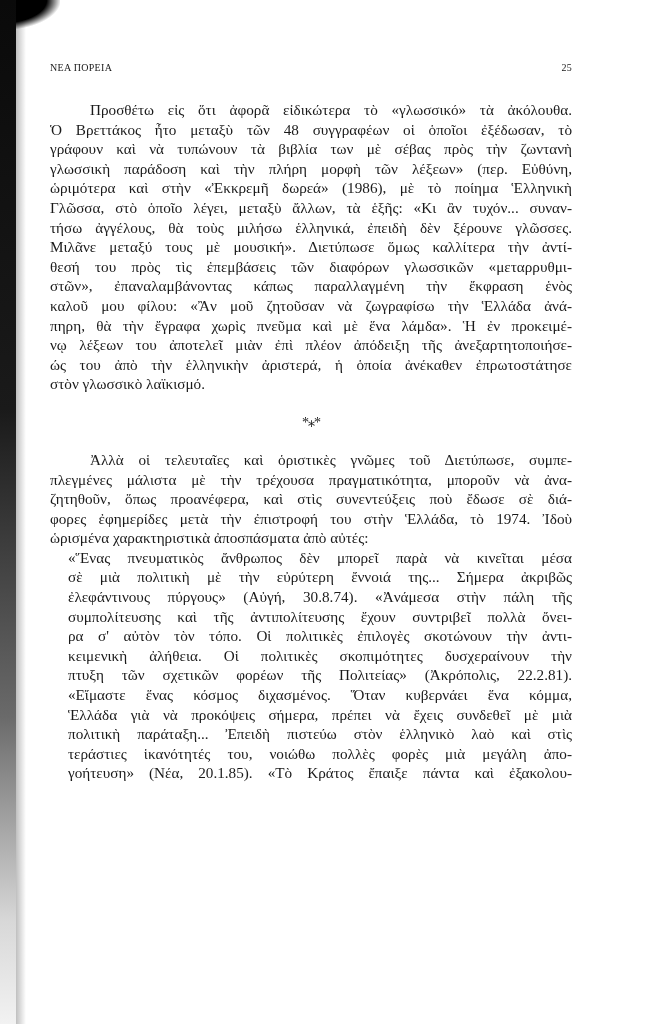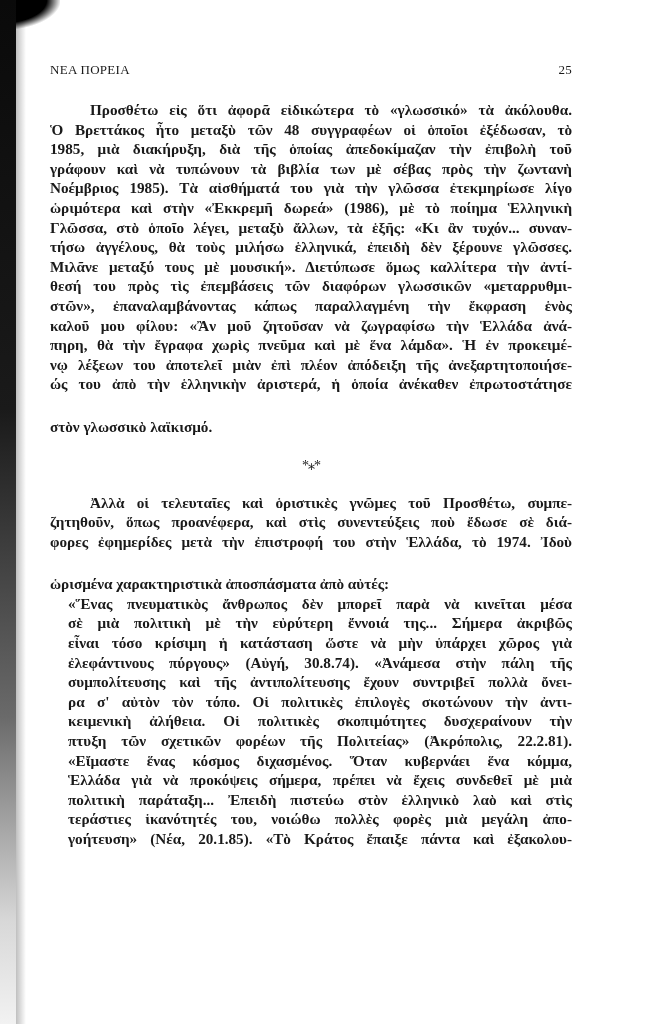--- a/index.html
+++ b/index.html
@@ -39,41 +39,39 @@
       height: 30px;
       background: radial-gradient(ellipse at 0% 0%, #000 0%, #000 55%, rgba(0,0,0,0) 72%);
     }
     .running-head {
       position: absolute;
       top: 62px;
       left: 50px;
       width: 522px;
       display: flex;
       justify-content: space-between;
-      font-size: 13px;
+      font-size: 10px;
       letter-spacing: 0.3px;
     }
     .text-block {
       position: absolute;
       top: 100px;
       left: 50px;
       width: 522px;
       font-size: 15.2px;
       line-height: 19.6px;
     }
     .line {
       display: block;
       text-align: justify;
       text-align-last: justify;
       white-space: nowrap;
-      font-weight: bold;
     }
     .line.last {
       text-align-last: left;
-      margin-top: 23px;
     }
     .line.indent {
       padding-left: 40px;
     }
     .separator {
       text-align: center;
       margin: 18px 0 16px 0;
       font-size: 14px;
       letter-spacing: -1px;
       height: 22px;
@@ -93,49 +91,48 @@
 <div class="running-head">
   <span>ΝΕΑ ΠΟΡΕΙΑ</span>
   <span>25</span>
 </div>
 
 <div class="text-block">
 
   <div class="paragraph">
     <span class="line indent">Προσθέτω εἰς ὅτι ἀφορᾶ εἰδικώτερα τὸ «γλωσσικό» τὰ ἀκόλουθα.</span>
     <span class="line">Ὁ Βρεττάκος ἦτο μεταξὺ τῶν 48 συγγραφέων οἱ ὁποῖοι ἐξέδωσαν, τὸ</span>
-    <span class="line">1985, μιὰ διακήρυξη, διὰ τῆς ὁποίας ἀπεδοκίμαζαν τὴν ἐπιβολὴ τοῦ</span>
     <span class="line">γράφουν καὶ νὰ τυπώνουν τὰ βιβλία των μὲ σέβας πρὸς τὴν ζωντανὴ</span>
-    <span class="line">Νοέμβριος 1985). Τὰ αἰσθήματά του γιὰ τὴν γλῶσσα ἐτεκμηρίωσε λίγο</span>
+    <span class="line">γλωσσικὴ παράδοση καὶ τὴν πλήρη μορφὴ τῶν λέξεων» (περ. Εὐθύνη,</span>
     <span class="line">ὡριμότερα καὶ στὴν «Ἐκκρεμῆ δωρεά» (1986), μὲ τὸ ποίημα Ἑλληνικὴ</span>
     <span class="line">Γλῶσσα, στὸ ὁποῖο λέγει, μεταξὺ ἄλλων, τὰ ἑξῆς: «Κι ἂν τυχόν... συναν-</span>
     <span class="line">τήσω ἀγγέλους, θὰ τοὺς μιλήσω ἑλληνικά, ἐπειδὴ δὲν ξέρουνε γλῶσσες.</span>
     <span class="line">Μιλᾶνε μεταξύ τους μὲ μουσική». Διετύπωσε ὅμως καλλίτερα τὴν ἀντί-</span>
     <span class="line">θεσή του πρὸς τὶς ἐπεμβάσεις τῶν διαφόρων γλωσσικῶν «μεταρρυθμι-</span>
     <span class="line">στῶν», ἐπαναλαμβάνοντας κάπως παραλλαγμένη τὴν ἔκφραση ἑνὸς</span>
     <span class="line">καλοῦ μου φίλου: «Ἂν μοῦ ζητοῦσαν νὰ ζωγραφίσω τὴν Ἑλλάδα ἀνά-</span>
     <span class="line">πηρη, θὰ τὴν ἔγραφα χωρὶς πνεῦμα καὶ μὲ ἕνα λάμδα». Ἡ ἐν προκειμέ-</span>
     <span class="line">νῳ λέξεων του ἀποτελεῖ μιὰν ἐπὶ πλέον ἀπόδειξη τῆς ἀνεξαρτητοποιήσε-</span>
     <span class="line">ώς του ἀπὸ τὴν ἑλληνικὴν ἀριστερά, ἡ ὁποία ἀνέκαθεν ἐπρωτοστάτησε</span>
     <span class="line last">στὸν γλωσσικὸ λαϊκισμό.</span>
   </div>
 
   <div class="separator">*⁎*</div>
 
   <div class="paragraph">
-    <span class="line indent">Ἀλλὰ οἱ τελευταῖες καὶ ὁριστικὲς γνῶμες τοῦ Προσθέτω, συμπε-</span>
+    <span class="line indent">Ἀλλὰ οἱ τελευταῖες καὶ ὁριστικὲς γνῶμες τοῦ Διετύπωσε, συμπε-</span>
+    <span class="line">πλεγμένες μάλιστα μὲ τὴν τρέχουσα πραγματικότητα, μποροῦν νὰ ἀνα-</span>
     <span class="line">ζητηθοῦν, ὅπως προανέφερα, καὶ στὶς συνεντεύξεις ποὺ ἔδωσε σὲ διά-</span>
     <span class="line">φορες ἐφημερίδες μετὰ τὴν ἐπιστροφή του στὴν Ἑλλάδα, τὸ 1974. Ἰδοὺ</span>
     <span class="line last">ὡρισμένα χαρακτηριστικὰ ἀποσπάσματα ἀπὸ αὐτές:</span>
   </div>
 
   <div class="quote-block">
     <span class="line">«Ἕνας πνευματικὸς ἄνθρωπος δὲν μπορεῖ παρὰ νὰ κινεῖται μέσα</span>
     <span class="line">σὲ μιὰ πολιτικὴ μὲ τὴν εὐρύτερη ἔννοιά της... Σήμερα ἀκριβῶς</span>
-    <span class="line">εἶναι τόσο κρίσιμη ἡ κατάσταση ὥστε νὰ μὴν ὑπάρχει χῶρος γιὰ</span>
     <span class="line">ἐλεφάντινους πύργους» (Αὐγή, 30.8.74). «Ἀνάμεσα στὴν πάλη τῆς</span>
     <span class="line">συμπολίτευσης καὶ τῆς ἀντιπολίτευσης ἔχουν συντριβεῖ πολλὰ ὄνει-</span>
     <span class="line">ρα σ' αὐτὸν τὸν τόπο. Οἱ πολιτικὲς ἐπιλογὲς σκοτώνουν τὴν ἀντι-</span>
     <span class="line">κειμενικὴ ἀλήθεια. Οἱ πολιτικὲς σκοπιμότητες δυσχεραίνουν τὴν</span>
     <span class="line">πτυξη τῶν σχετικῶν φορέων τῆς Πολιτείας» (Ἀκρόπολις, 22.2.81).</span>
     <span class="line">«Εἴμαστε ἕνας κόσμος διχασμένος. Ὅταν κυβερνάει ἕνα κόμμα,</span>
     <span class="line">Ἑλλάδα γιὰ νὰ προκόψεις σήμερα, πρέπει νὰ ἔχεις συνδεθεῖ μὲ μιὰ</span>
     <span class="line">πολιτικὴ παράταξη... Ἐπειδὴ πιστεύω στὸν ἑλληνικὸ λαὸ καὶ στὶς</span>
     <span class="line">τεράστιες ἱκανότητές του, νοιώθω πολλὲς φορὲς μιὰ μεγάλη ἀπο-</span>
     <span class="line">γοήτευση» (Νέα, 20.1.85). «Τὸ Κράτος ἔπαιξε πάντα καὶ ἐξακολου-</span>

